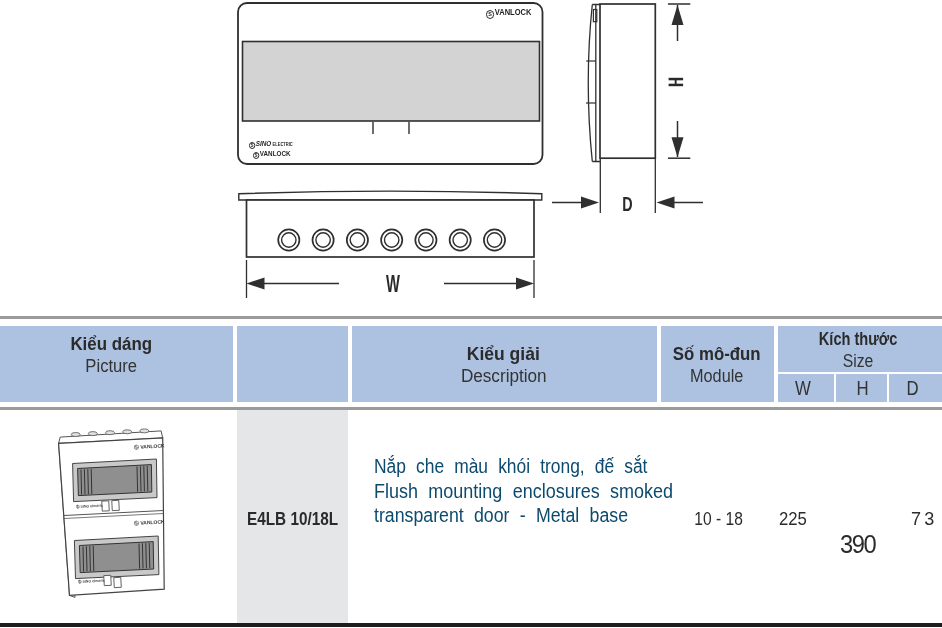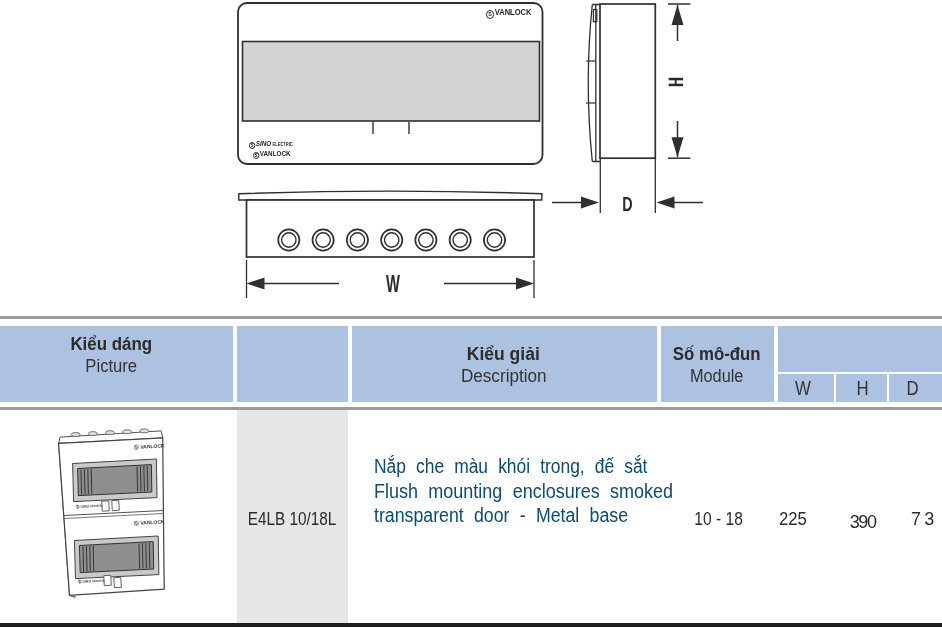--- a/index.html
+++ b/index.html
@@ -127,35 +127,39 @@
     <div class="hr"><span class="ib" style="transform:scaleX(.95)">Picture</span></div>
   </div>
   <div class="hc" style="left:351.6px;top:326px;width:303.4px;height:76px">
     <div class="hb"><span class="ib" style="transform:scaleX(1)">Kiểu giải</span></div>
     <div class="hr"><span class="ib" style="transform:scaleX(.98)">Description</span></div>
   </div>
   <div class="hc" style="left:660.6px;top:326px;width:111.8px;height:76px">
     <div class="hb"><span class="ib" style="transform:scaleX(.96)">Số mô-đun</span></div>
     <div class="hr"><span class="ib" style="transform:scaleX(.93)">Module</span></div>
   </div>
+  <div class="hc" style="left:774px;top:326px;width:168px;height:46px">
+    <div class="hb"><span class="ib" style="transform:scaleX(.835)">Kích thước</span></div>
+    <div class="hr"><span class="ib" style="transform:scaleX(.9)">Size</span></div>
+  </div>
   <div class="abs" style="left:775px;top:374.5px;width:56.6px;height:26px;line-height:26px;font-size:21px;text-align:center;color:#333"><span class="ib" style="transform:scaleX(.8)">W</span></div>
   <div class="abs" style="left:839px;top:374.5px;width:46.4px;height:26px;line-height:26px;font-size:21px;text-align:center;color:#333"><span class="ib" style="transform:scaleX(.8)">H</span></div>
   <div class="abs" style="left:890.6px;top:374.5px;width:43.2px;height:26px;line-height:26px;font-size:21px;text-align:center;color:#333"><span class="ib" style="transform:scaleX(.8)">D</span></div>
 
   <div class="abs" style="left:236.6px;top:410px;width:111.4px;height:213px;background:#e5e6e8"></div>
 
-  <div class="abs" style="left:236.6px;top:508.5px;width:111.4px;text-align:center;font-weight:normal;font-size:18px"><span style="display:inline-block;transform:scaleX(.85);white-space:nowrap">E4LB 10/18L</span></div>
+  <div class="abs" style="left:236.6px;top:508.5px;width:111.4px;text-align:center;font-weight:bold;font-size:18px"><span style="display:inline-block;transform:scaleX(.85);white-space:nowrap">E4LB 10/18L</span></div>
   <div class="abs" style="left:373.5px;top:454px;font-size:20px;line-height:24.6px;color:#0c4a6e">
     <span class="d1">Nắp che màu khói trong, đế sắt</span><br>
     <span class="d2">Flush mounting enclosures smoked</span><br>
     <span class="d3">transparent door - Metal base</span>
   </div>
   <div class="abs" style="left:664px;top:507.5px;width:110px;text-align:center;font-size:19px"><span class="cx">10 - 18</span></div>
   <div class="abs" style="left:777px;top:507.5px;width:58px;text-align:left;font-size:19px"><span class="ib" style="transform:scaleX(.88)">225</span></div>
-  <div class="abs" style="left:839px;top:511px;width:48px;text-align:center;font-size:19px"><span class="ib" style="transform:scaleX(.95);letter-spacing:-1.5px">390</span></div>
+  <div class="abs" style="left:839px;top:530px;width:48px;font-size:25px"><span class="ib" style="transform:scaleX(.95);letter-spacing:-1.5px">390</span></div>
   <div class="abs" style="left:911px;top:507.5px;width:40px;text-align:left;font-size:19px"><span class="ib" style="transform:scaleX(.95);transform-origin:left center;letter-spacing:3.5px">73</span></div>
 
   <svg class="abs" style="left:50px;top:424px" width="124" height="182" viewBox="0 0 124 182">
     <g>
 
       <polygon points="8.6,19.3 10.2,13.1 111.1,6.9 112.7,14 " fill="#fff" stroke="#555" stroke-width="1"></polygon>
 
       <g fill="#e0e0e0" stroke="#555" stroke-width="0.8">
         <ellipse cx="25.7" cy="10.5" rx="4.5" ry="2"></ellipse>
         <ellipse cx="42.8" cy="9.6" rx="4.5" ry="2"></ellipse>

